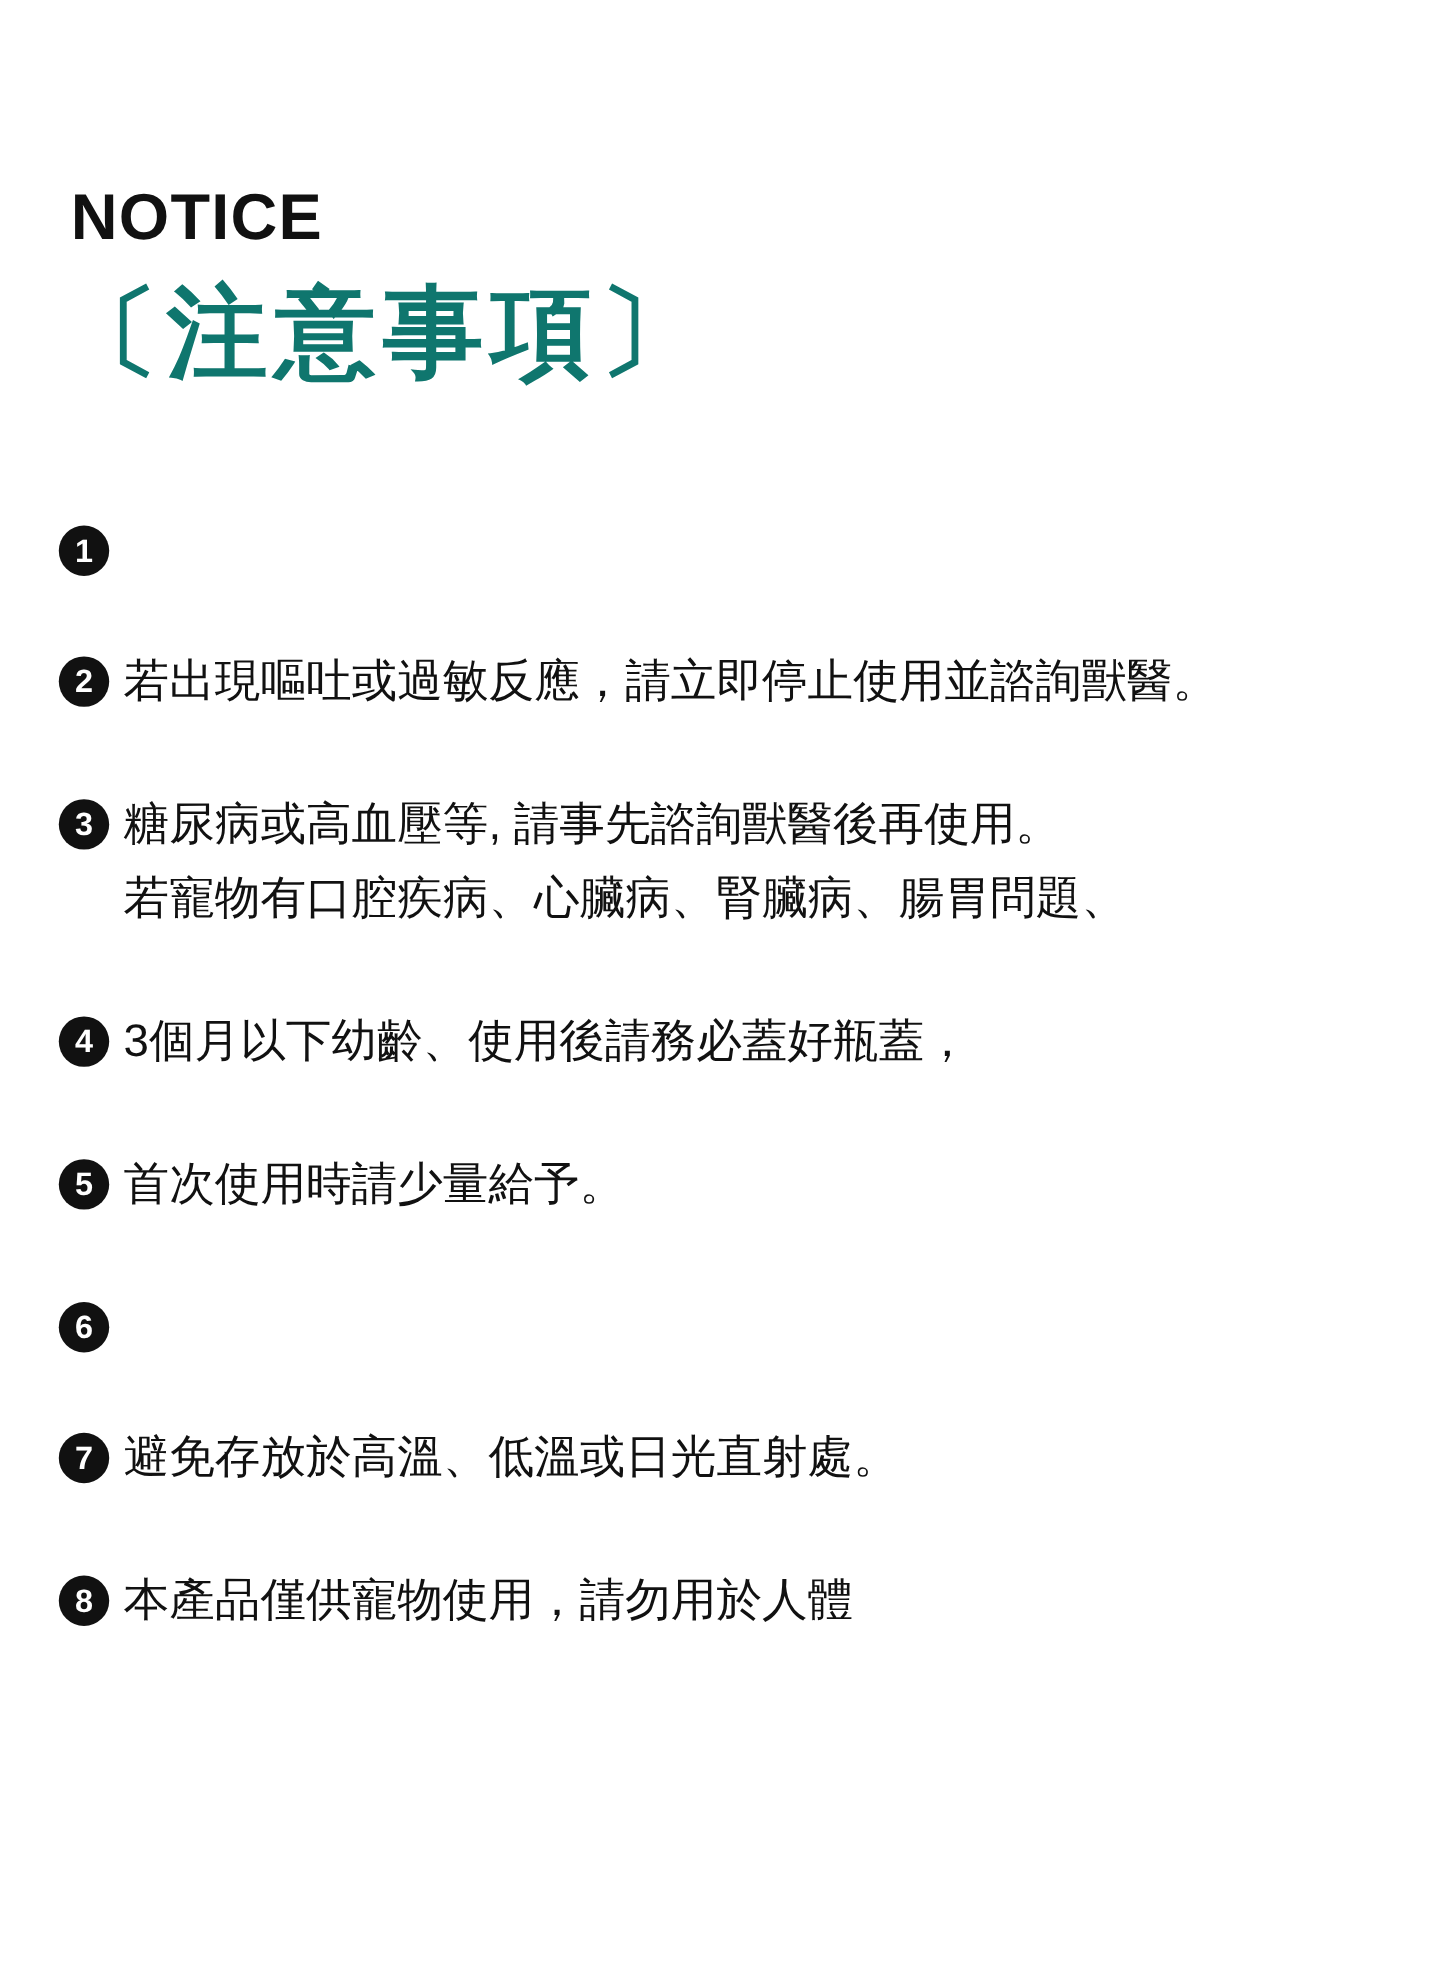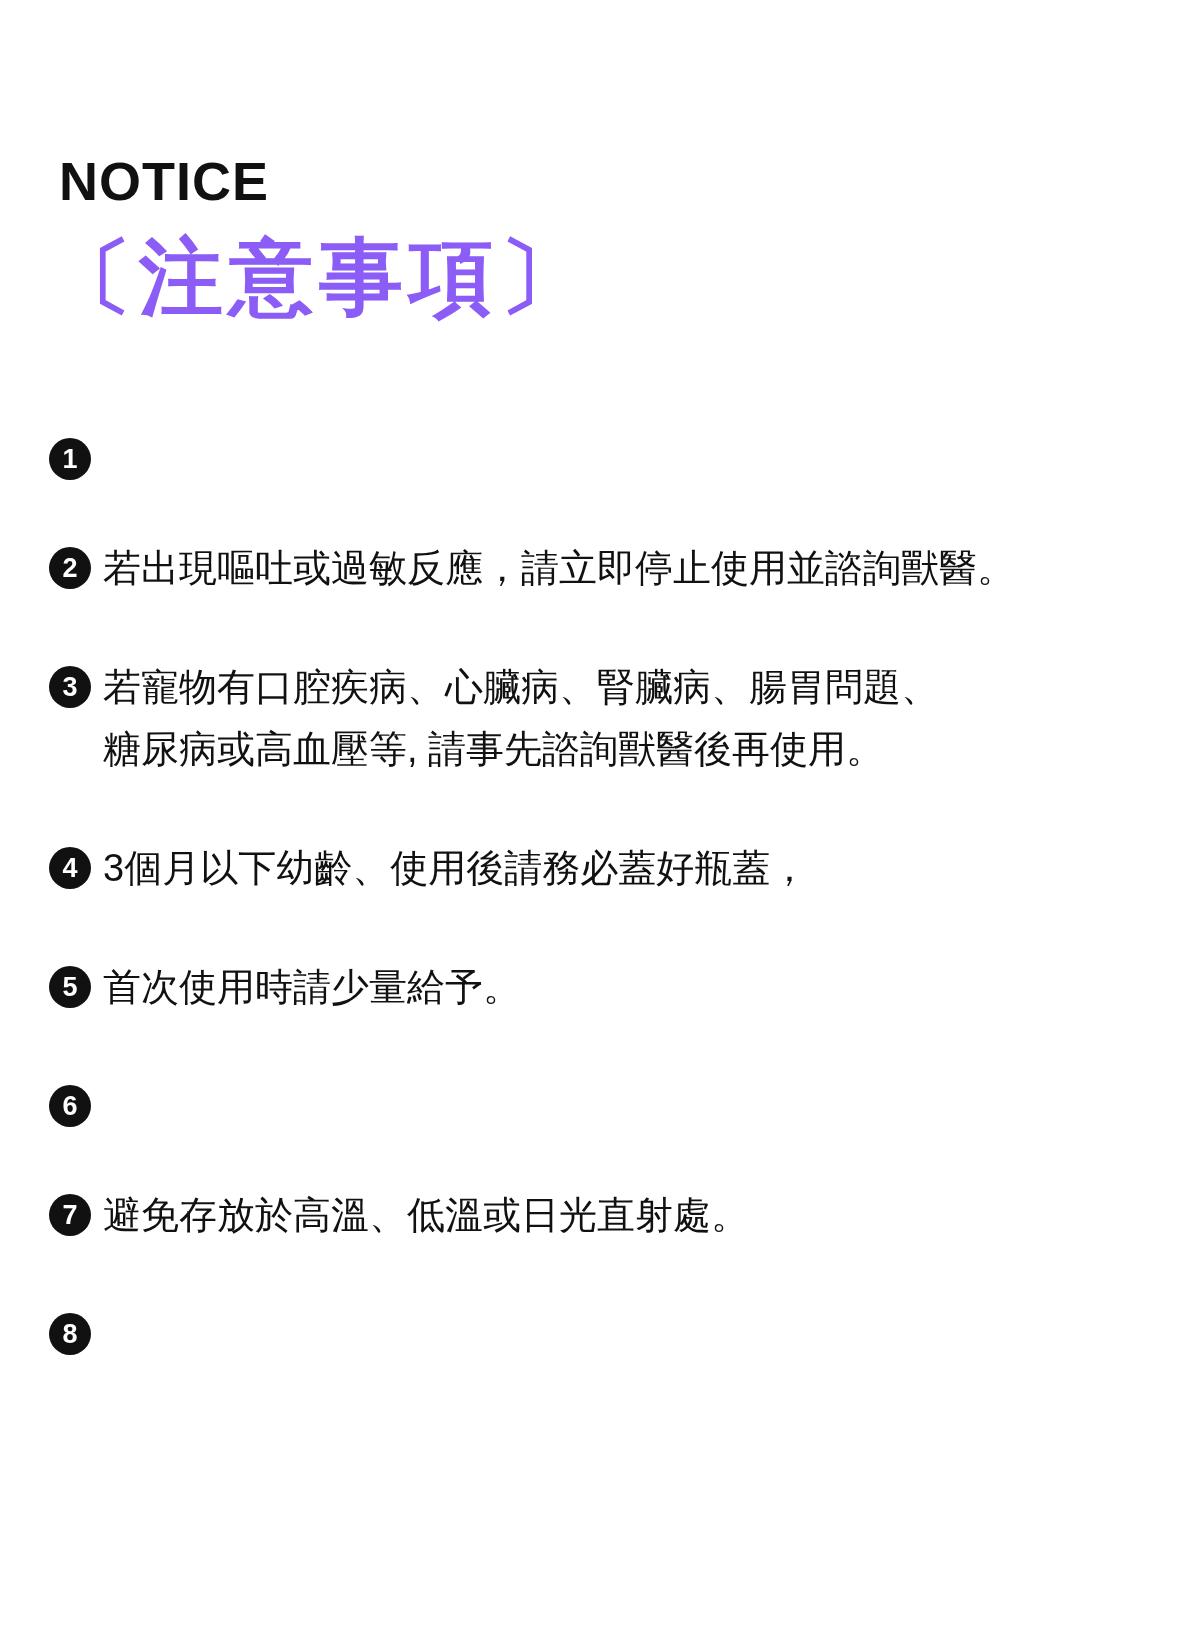--- a/index.html
+++ b/index.html
@@ -25,21 +25,21 @@
     letter-spacing: 1px;
     line-height: 1.1;
     color: #111111;
   }
   .title-zh {
     margin: 16px 0 0 0;
     font-size: 84px;
     font-weight: 900;
     letter-spacing: 6px;
     line-height: 1.2;
-    color: #8b5cf6;
+    color: #0f766e;
     white-space: nowrap;
   }
   .notice-list {
     margin-top: 100px;
   }
   .notice-item {
     display: flex;
     align-items: flex-start;
     margin-bottom: 57px;
     font-size: 38px;
@@ -73,34 +73,35 @@
   <div class="notice-list" id="notice-list">
       <div class="notice-item">
         <span class="badge">1</span>
       </div>
       <div class="notice-item">
         <span class="badge">2</span>
         <div class="notice-text"><div>若出現嘔吐或過敏反應，請立即停止使用並諮詢獸醫。</div></div>
       </div>
       <div class="notice-item">
         <span class="badge">3</span>
-        <div class="notice-text"><div>若寵物有口腔疾病、心臟病、腎臟病、腸胃問題、</div><div>糖尿病或高血壓等, 請事先諮詢獸醫後再使用。</div></div>
+        <div class="notice-text"><div>糖尿病或高血壓等, 請事先諮詢獸醫後再使用。</div><div>若寵物有口腔疾病、心臟病、腎臟病、腸胃問題、</div></div>
       </div>
       <div class="notice-item">
         <span class="badge">4</span>
         <div class="notice-text"><div>3個月以下幼齡、使用後請務必蓋好瓶蓋，</div></div>
       </div>
       <div class="notice-item">
         <span class="badge">5</span>
         <div class="notice-text"><div>首次使用時請少量給予。</div></div>
       </div>
       <div class="notice-item">
         <span class="badge">6</span>
       </div>
       <div class="notice-item">
         <span class="badge">7</span>
         <div class="notice-text"><div>避免存放於高溫、低溫或日光直射處。</div></div>
       </div>
       <div class="notice-item">
         <span class="badge">8</span>
+        <div class="notice-text"><div>本產品僅供寵物使用，請勿用於人體</div></div>
       </div>
     </div>
 </div>
 
 </body></html>

